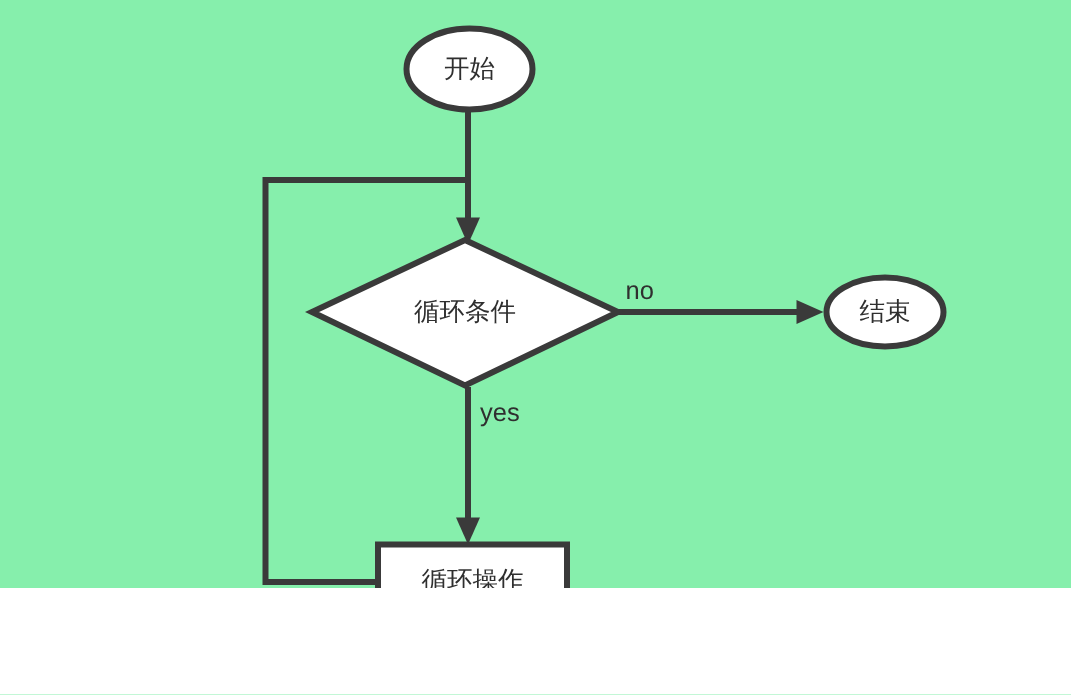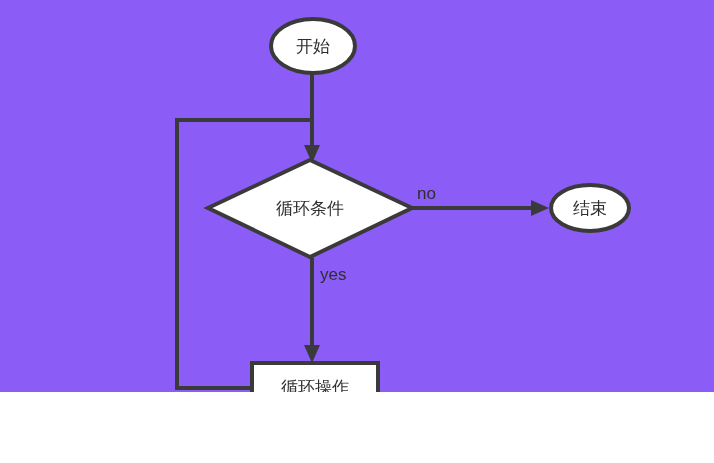--- a/index.html
+++ b/index.html
@@ -7,21 +7,21 @@
     padding: 0;
     background: #ffffff;
   }
   body {
     font-family: "Liberation Sans", sans-serif;
   }
   #canvas-wrap {
     position: relative;
     width: 714px;
     height: 392px;
-    background: #8b5cf6;
+    background: #86efac;
     overflow: hidden;
     text-align: right;
   }
   svg#flowchart {
     position: absolute;
     left: 0;
     top: 0;
     width: 714px;
     height: 463px;
     display: block;

